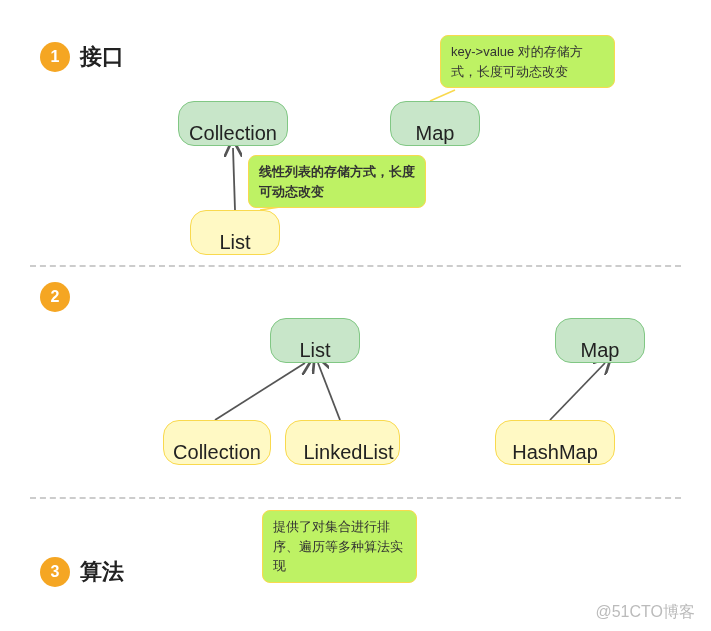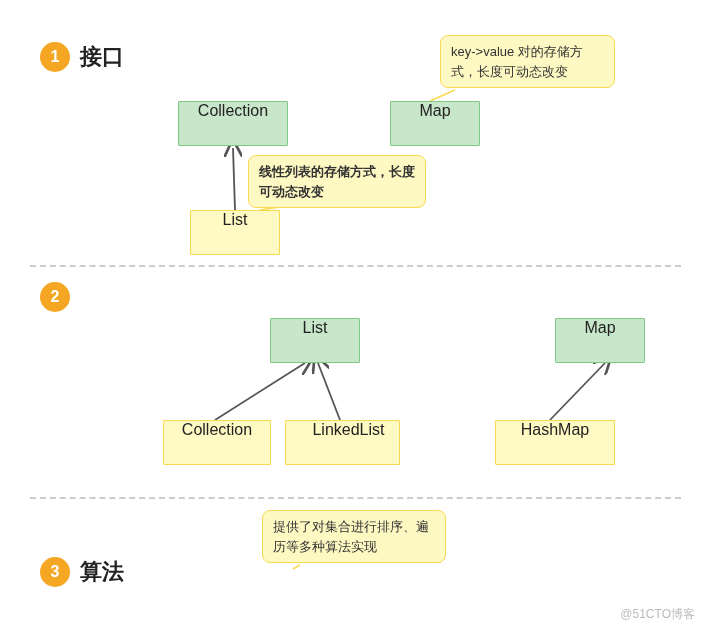--- a/index.html
+++ b/index.html
@@ -49,45 +49,45 @@
       background: #f5a623;
       color: #fff;
       font-size: 16px;
       font-weight: bold;
       flex-shrink: 0;
     }
 
     
     .box {
       position: absolute;
-      border-radius: 1px;
+      border-radius: 16px;
       display: flex;
-      align-items: flex-start;
+      align-items: flex-end;
       justify-content: center;
-      font-size: 16px;
+      font-size: 20px;
       font-weight: 500;
       text-align: center;
     }
 
     .box-green {
       background: #c8e6c9;
       border: 1.5px solid #81c784;
       color: #222;
     }
 
     .box-yellow {
       background: #fff9c4;
       border: 1.5px solid #f9d94e;
       color: #222;
     }
 
     
     .tooltip-bubble {
       position: absolute;
-      background: #fef9c3;
+      background: #bef264;
       border: 1.5px solid #f9d94e;
       border-radius: 8px;
       padding: 6px 10px;
       font-size: 13px;
       line-height: 1.5;
       color: #333;
     }
 
     
     .arrows-svg {
@@ -97,21 +97,21 @@
       width: 711px;
       height: 631px;
       pointer-events: none;
     }
 
     
     .watermark {
       position: absolute;
       bottom: 8px;
       right: 16px;
-      font-size: 12px;
+      font-size: 16px;
       color: #bbb;
       margin-top: 31px;
     }
   </style>
 </head>
 <body>
 
 <div class="diagram-container">
 
   <svg class="arrows-svg">
@@ -186,19 +186,19 @@
     <span>Collection</span>
   </div>
   <div class="box box-yellow" style="left: 285px; top: 420px; width: 115px; height: 45px; padding-left: 12px;">
     <span>LinkedList</span>
   </div>
   <div class="box box-yellow" style="left: 495px; top: 420px; width: 120px; height: 45px;">
     <span>HashMap</span>
   </div>
 
 
-  <div class="tooltip-bubble" style="left: 262px; top: 510px; width: 184px;">
+  <div class="tooltip-bubble" style="left: 262px; top: 510px; width: 155px;">
     <span>提供了对集合进行排序、遍历等多种算法实现</span>
   </div>
 
   <div class="watermark">@51CTO博客</div>
 
 </div>
 
 </body></html>

